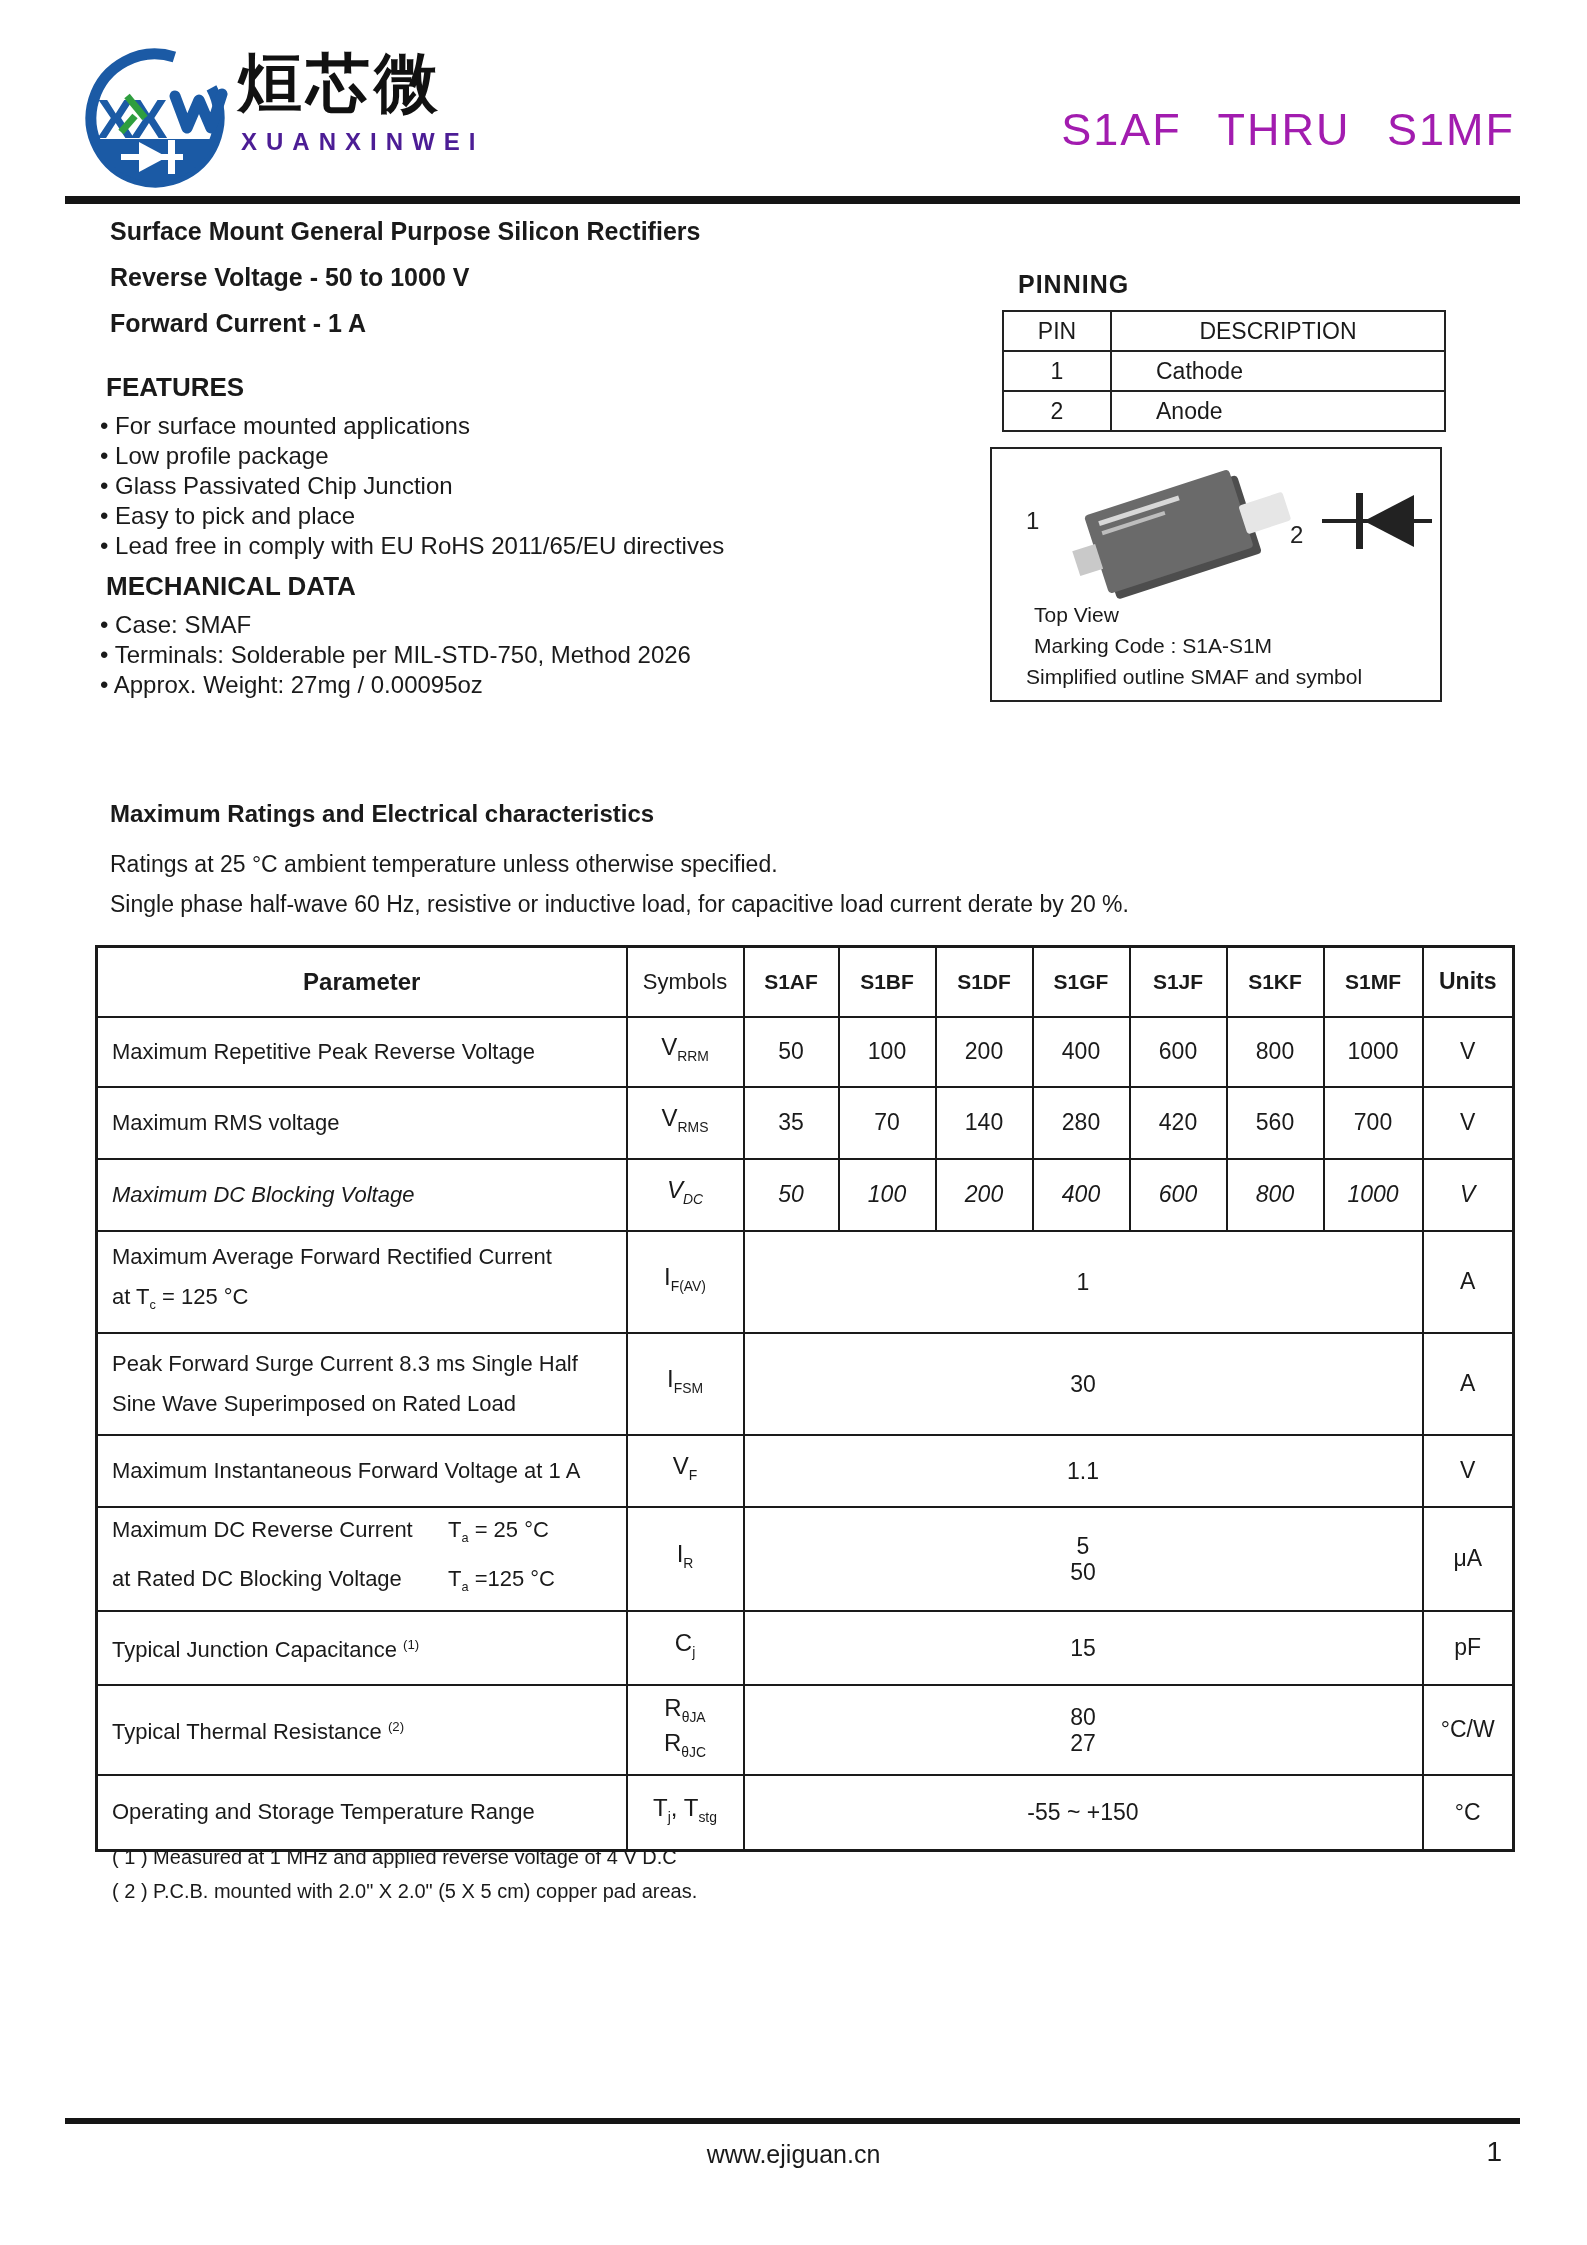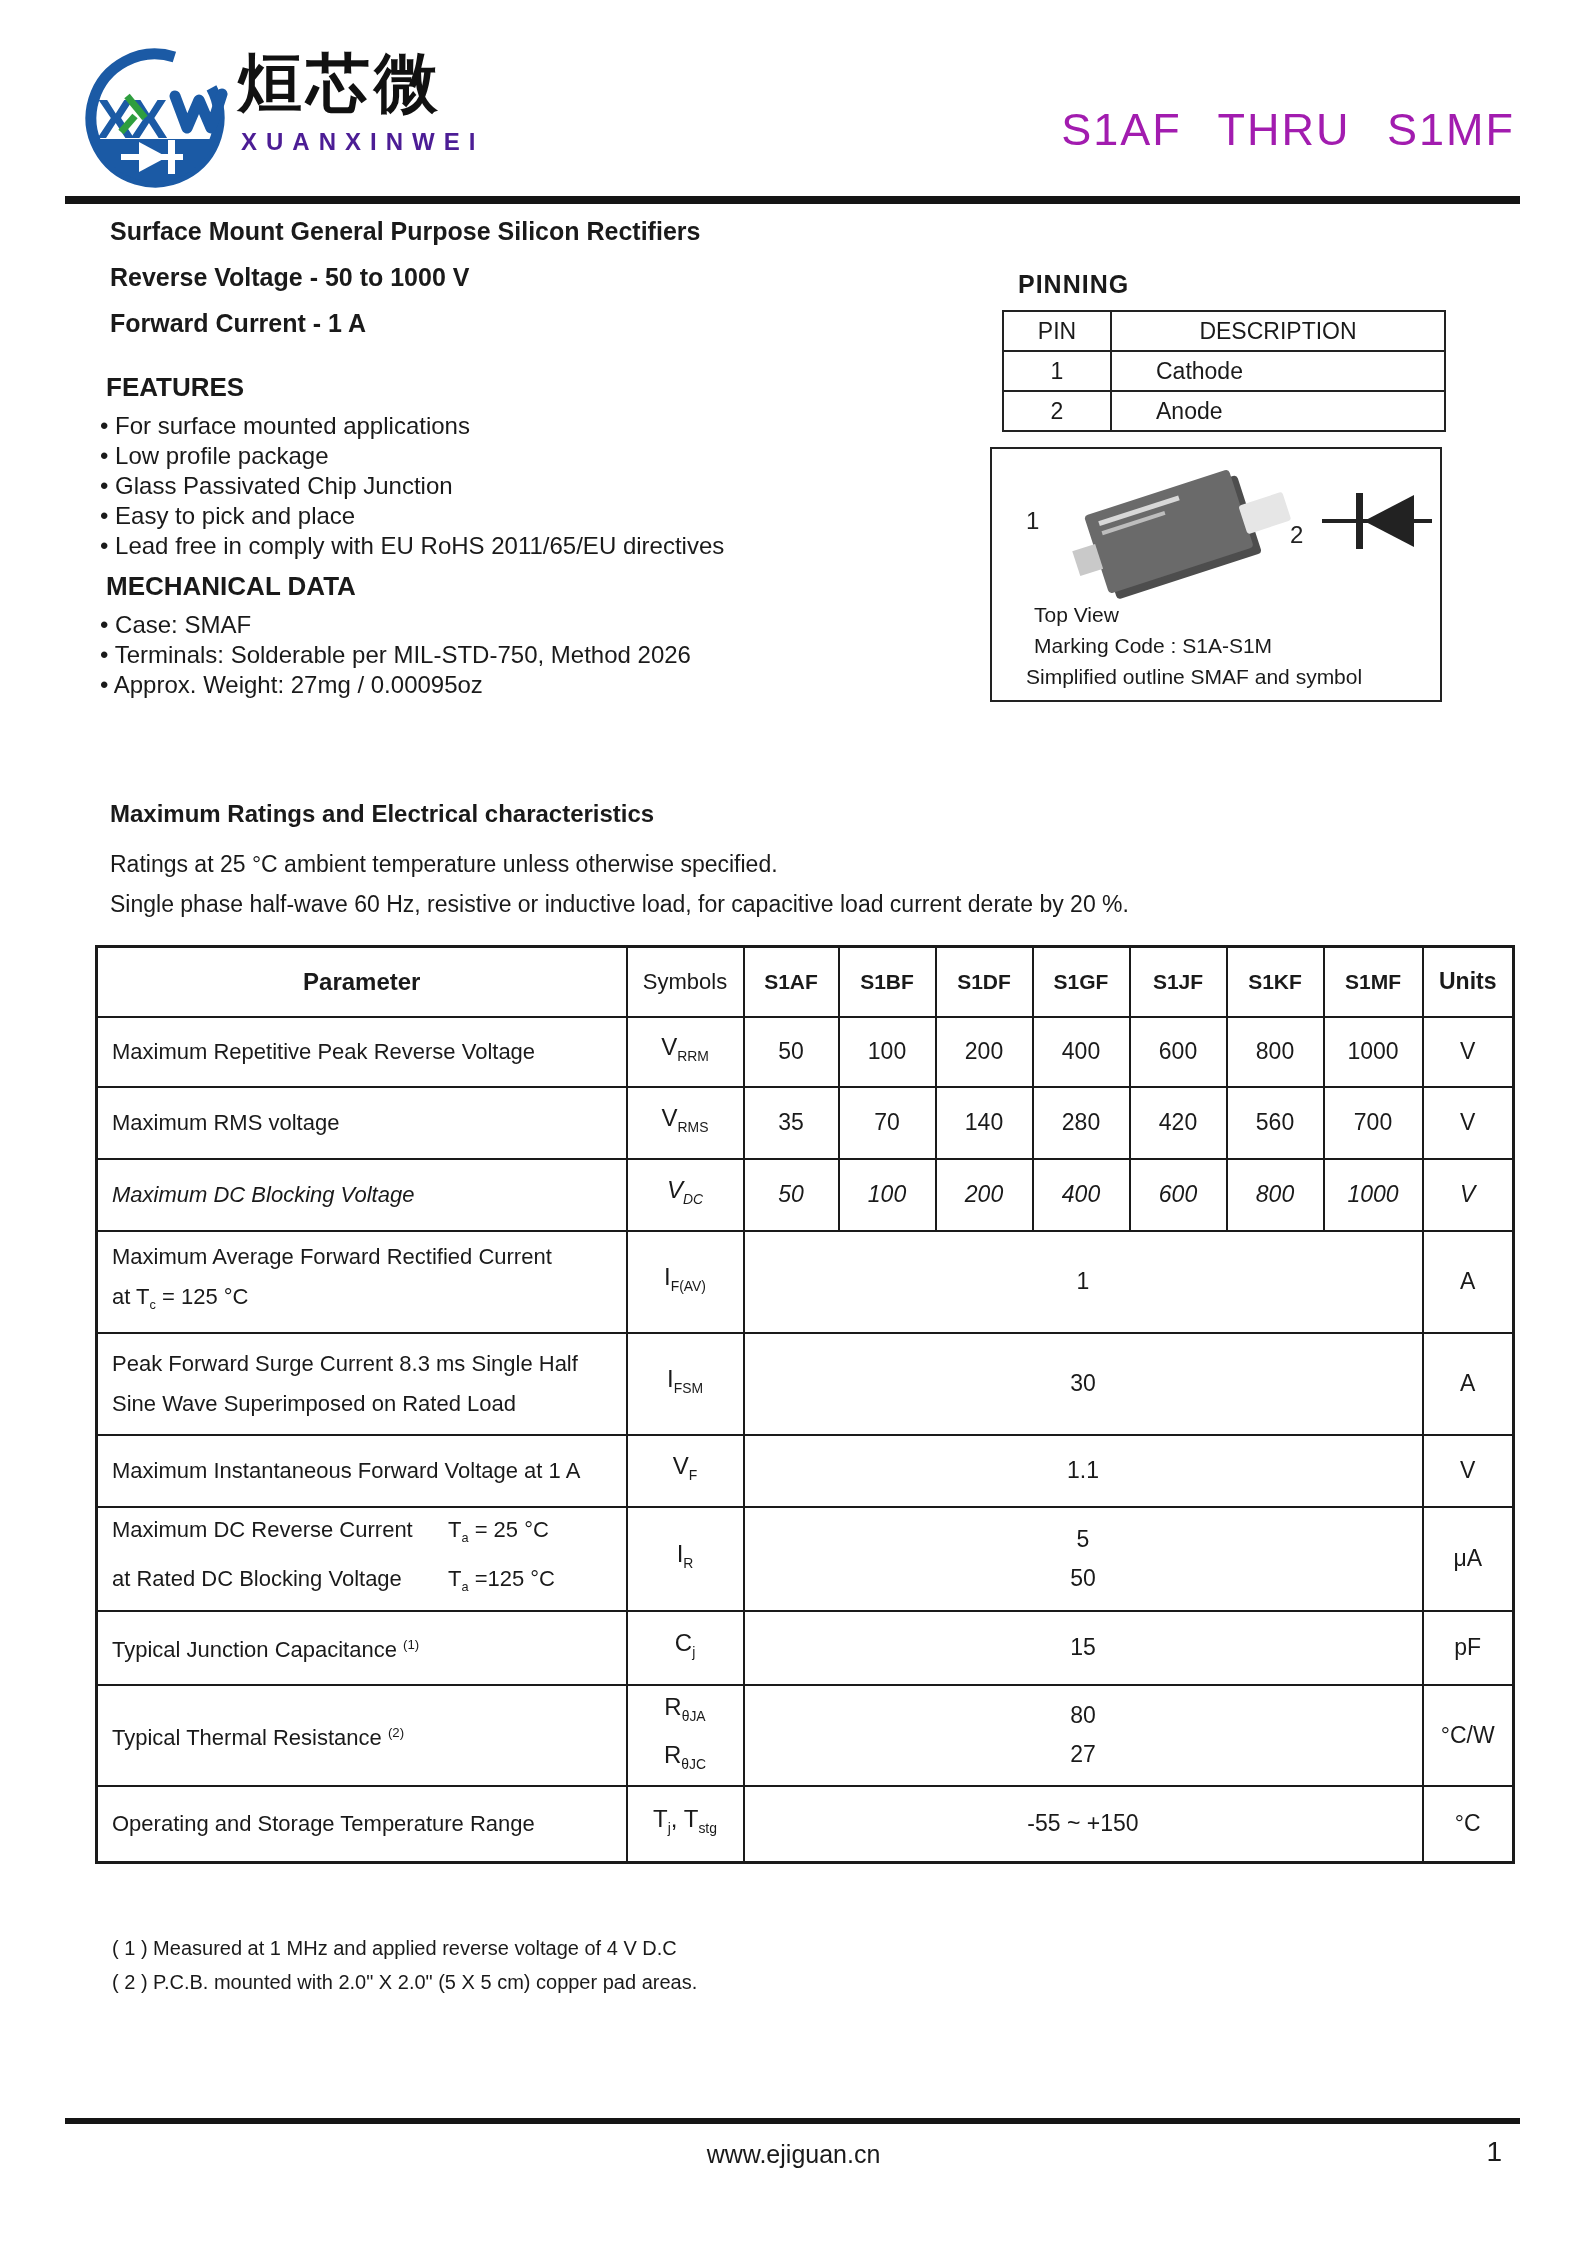--- a/index.html
+++ b/index.html
@@ -58,24 +58,24 @@
   .main-table th.th-symbols { font-size:22px; font-weight:normal; font-stretch:condensed; }
   .main-table th.th-units { font-size:23px; }
   .main-table td.param-cell { text-align:left; padding-left:14px; font-size:22px; line-height:40px; }
   .main-table td.val-cell, .main-table td.span-cell, .main-table td.unit-cell { text-align:center; font-size:23px; }
   .main-table td.sym-cell { text-align:center; font-size:24px; line-height:34px; }
   .main-table sub { font-size:0.58em; }
   .main-table sup { font-size:0.6em; }
   .pline { display:flex; }
   .pline .pl-t { width:336px; flex:none; }
   .pline .pl-c { flex:none; }
-  .span-cell div, .sym-cell div { line-height:39px; }
-
-  
-  .footnotes { position:absolute; left:112px; top:1931px; font-size:20px; line-height:34px; }
+  .span-cell div, .sym-cell div { line-height:26px; }
+
+  
+  .footnotes { position:absolute; left:112px; top:1840px; font-size:20px; line-height:34px; }
 
   
   .footer-url { position:absolute; left:0; right:0; top:2140px; text-align:center; font-size:25px; }
   .footer-page { position:absolute; right:85px; top:2136px; font-size:28px; }
 </style>
 </head>
 <body>
 
 <div class="page">
 

